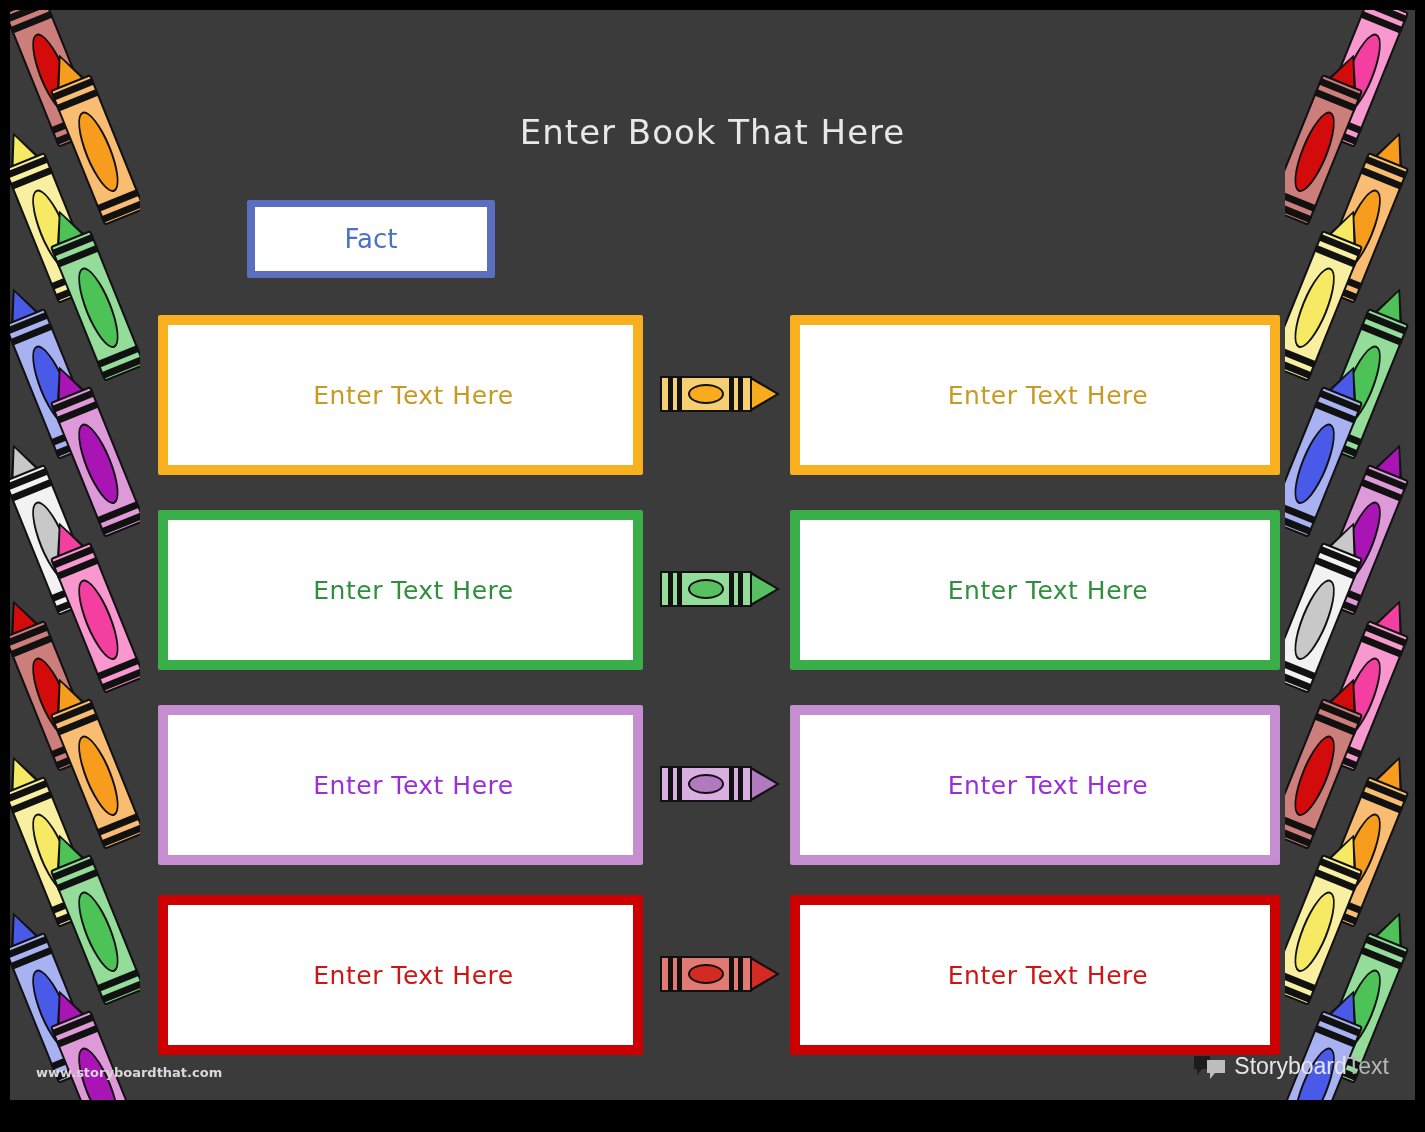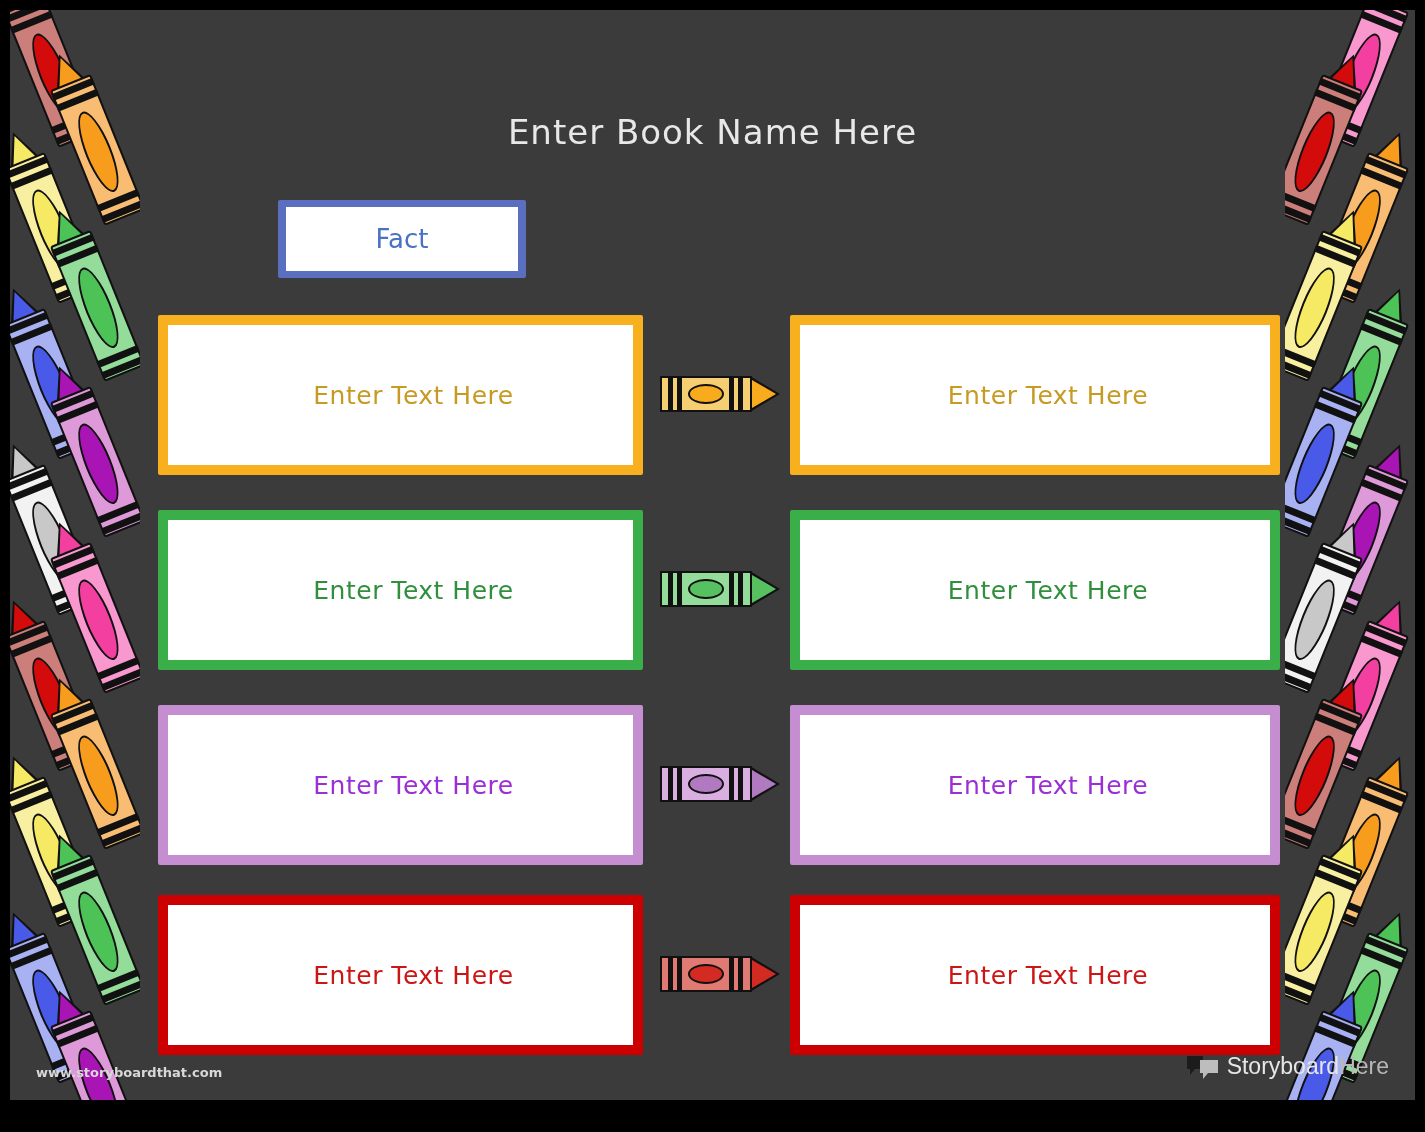--- a/index.html
+++ b/index.html
@@ -111,21 +111,21 @@
     letter-spacing: 1px;
   }
 
   
   .col-head {
     position: absolute;
     top: 190px;
     width: 248px;
     height: 78px;
   }
-  .col-head.fact    { left: 268px; }
+  .col-head.fact    { left: 237px; }
   .col-head.opinion { left: 890px; }
 
   .head-frame {
     position: absolute;
     inset: 0;
     background: #5b6fc0;
     border-radius: 2px;
   }
   .head-inner {
     position: absolute;
@@ -523,21 +523,21 @@
         <div class="cr-tip-line"></div>
         <div class="cr-tip-fill" style="background:#4a5ae8"></div>
         <div class="cr-body" style="background:#a8b2f2"></div>
         <div class="cr-band b1"></div>
         <div class="cr-band b2"></div>
         <div class="cr-oval" style="background:#4a5ae8"></div>
       </div>
     </div>
 
 
-  <div class="book-title">Enter Book Name Here</div>
+  <div class="book-title">Enter Book That Here</div>
 
   <div class="col-head fact">
     <div class="head-frame">
       <div class="head-inner">
         <span class="head-text">Fact</span>
       </div>
     </div>
   </div>
 
 
@@ -648,16 +648,16 @@
       </div>
     </div>
 
   <div class="site-url">www.storyboardthat.com</div>
 
   <div class="brand">
     <svg width="34" height="26" viewBox="0 0 34 26">
       <path d="M1 2 h16 v13 h-8 l-5 6 v-6 h-3 z" fill="#1c1c1c"></path>
       <path d="M14 6 h18 v13 h-10 l-5 6 v-6 h-3 z" fill="#bdbdbd"></path>
     </svg>
-    <span class="brand-text"><span class="t1">Storyboard</span><span class="t2">Here</span></span>
+    <span class="brand-text"><span class="t1">Storyboard</span><span class="t2">Text</span></span>
   </div>
 
 </div>
 
 </body></html>

